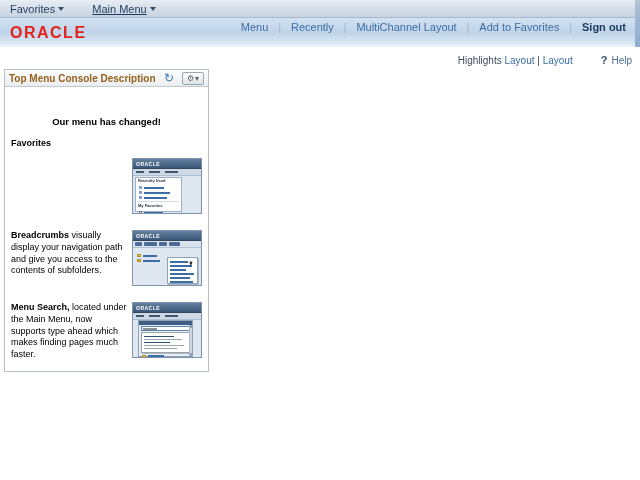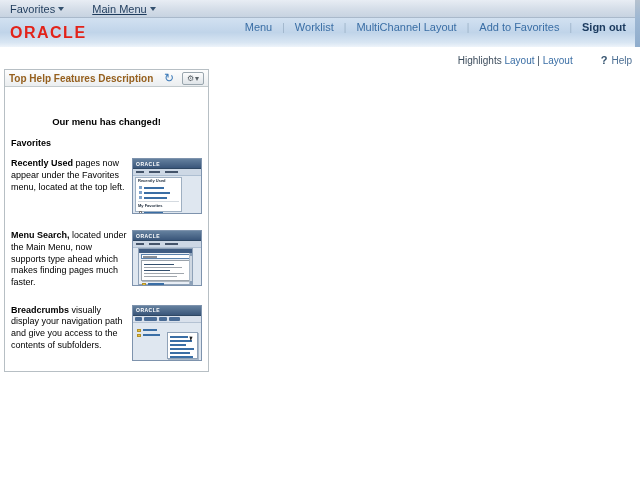--- a/index.html
+++ b/index.html
@@ -118,21 +118,21 @@
       <span>Main Menu</span>
       <span class="tri-down"></span>
     </div>
   </div>
 
   <div class="band">
     <div class="logo">ORACLE</div>
     <div class="nav">
       <a href="#">Menu</a>
       <span class="sep">|</span>
-      <a href="#">Worklist</a>
+      <a href="#">Recently</a>
       <span class="sep">|</span>
       <a href="#">MultiChannel Layout</a>
       <span class="sep">|</span>
       <a href="#">Add to Favorites</a>
       <span class="sep">|</span>
       <a href="#" class="signout">Sign out</a>
     </div>
   </div>
   <div class="band-edge"></div>
 
@@ -143,35 +143,32 @@
     <span>|</span>
     <span>&nbsp;</span>
     <a href="#">Layout</a>
     <span class="gap"></span>
     <span class="help-q">?</span>
     <a href="#" class="help-link">Help</a>
   </div>
 
   <div class="pagelet">
     <div class="pg-head">
-      <span class="pg-title">Top Help Features Description</span>
+      <span class="pg-title">Top Menu Console Description</span>
       <span class="refresh-btn">↻</span>
       <span class="gear-btn">
         <span>⚙</span>
         <span>▾</span>
       </span>
     </div>
     <div class="pg-body">
       <div class="pg-heading">Our menu has changed!</div>
       <div class="pg-highlights">Favorites</div>
 
       <div class="hl-item">
-        <div class="hl-text">
-          <b>Recently Used</b><span> pages now appear under the Favorites menu, located at the top left.</span>
-        </div>
         <div class="spacer"></div>
         <div class="thumb">
           <div class="t-head">
             <span class="t-logo">ORACLE</span>
           </div>
           <div class="t-menubar">
             <span class="t-dash d1"></span>
             <span class="t-dash d2"></span>
             <span class="t-dash d3"></span>
           </div>
@@ -190,20 +187,58 @@
                 <span class="t-bar" style="width:23px"></span>
               </div>
             <div class="t1-div"></div>
             <div class="t-sec">My Favorites</div>
             <div class="t-row">
                 <span class="t-chk"></span>
                 <span class="t-bar" style="width:19px"></span>
               </div>
 
           </div>
+        </div>
+      </div>
+
+      <div class="hl-item">
+        <div class="hl-text">
+          <b>Breadcrumbs</b><span> visually display your navigation path and give you access to the contents of subfolders.</span>
+        </div>
+        <div class="spacer"></div>
+        <div class="thumb">
+          <div class="t-head">
+            <span class="t-logo">ORACLE</span>
+          </div>
+          <div class="t2-crumbs">
+            <span class="t-chip c1"></span>
+            <span class="t-chip c2"></span>
+            <span class="t-chip c3"></span>
+            <span class="t-chip c4"></span>
+          </div>
+          <div class="t2-left">
+            <div class="t-row">
+                <span class="t-fold"></span>
+                <span class="t-bar" style="width:14px"></span>
+              </div>
+            <div class="t-row">
+                <span class="t-fold"></span>
+                <span class="t-bar" style="width:17px"></span>
+              </div>
+          </div>
+          <div class="t2-menu">
+            <div class="t-bar" style="width:18px"></div>
+            <div class="t-bar" style="width:22px"></div>
+            <div class="t-bar" style="width:16px"></div>
+            <div class="t-bar" style="width:24px"></div>
+            <div class="t-bar" style="width:20px"></div>
+            <div class="t-bar" style="width:23px"></div>
+            <div class="t-bar" style="width:19px"></div>
+          </div>
+          <div class="t2-cursor"></div>
         </div>
       </div>
 
       <div class="hl-item">
         <div class="hl-text">
           <b>Menu Search,</b><span> located under the Main Menu, now supports type ahead which makes finding pages much faster.</span>
         </div>
         <div class="spacer"></div>
         <div class="thumb">
           <div class="t-head">
@@ -229,54 +264,16 @@
             <div class="t-row" style="margin-left:3px">
                 <span class="t-fold"></span>
                 <span class="t-bar" style="width:16px"></span>
               </div>
 
             <div class="t3-scroll"></div>
           </div>
         </div>
       </div>
 
-      <div class="hl-item">
-        <div class="hl-text">
-          <b>Breadcrumbs</b><span> visually display your navigation path and give you access to the contents of subfolders.</span>
-        </div>
-        <div class="spacer"></div>
-        <div class="thumb">
-          <div class="t-head">
-            <span class="t-logo">ORACLE</span>
-          </div>
-          <div class="t2-crumbs">
-            <span class="t-chip c1"></span>
-            <span class="t-chip c2"></span>
-            <span class="t-chip c3"></span>
-            <span class="t-chip c4"></span>
-          </div>
-          <div class="t2-left">
-            <div class="t-row">
-                <span class="t-fold"></span>
-                <span class="t-bar" style="width:14px"></span>
-              </div>
-            <div class="t-row">
-                <span class="t-fold"></span>
-                <span class="t-bar" style="width:17px"></span>
-              </div>
-          </div>
-          <div class="t2-menu">
-            <div class="t-bar" style="width:18px"></div>
-            <div class="t-bar" style="width:22px"></div>
-            <div class="t-bar" style="width:16px"></div>
-            <div class="t-bar" style="width:24px"></div>
-            <div class="t-bar" style="width:20px"></div>
-            <div class="t-bar" style="width:23px"></div>
-            <div class="t-bar" style="width:19px"></div>
-          </div>
-          <div class="t2-cursor"></div>
-        </div>
-      </div>
-
     </div>
   </div>
 
 </div>
 
 </body></html>

